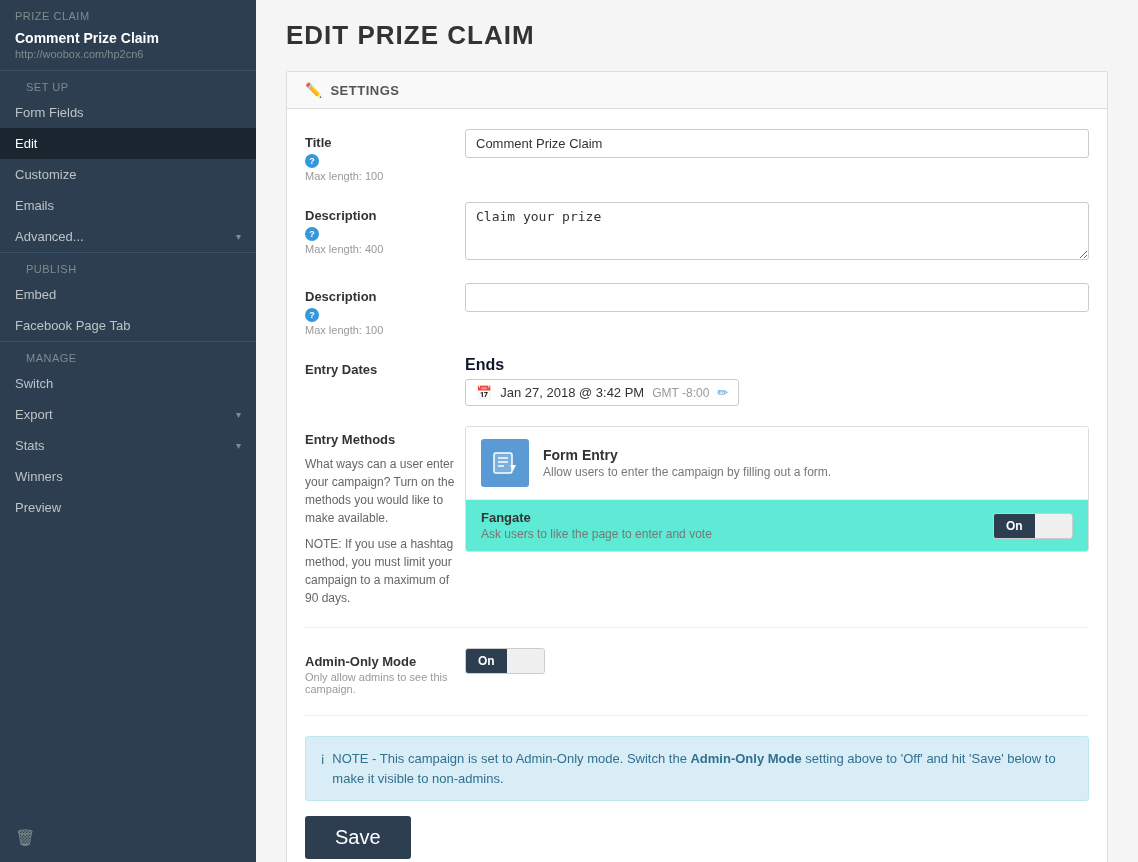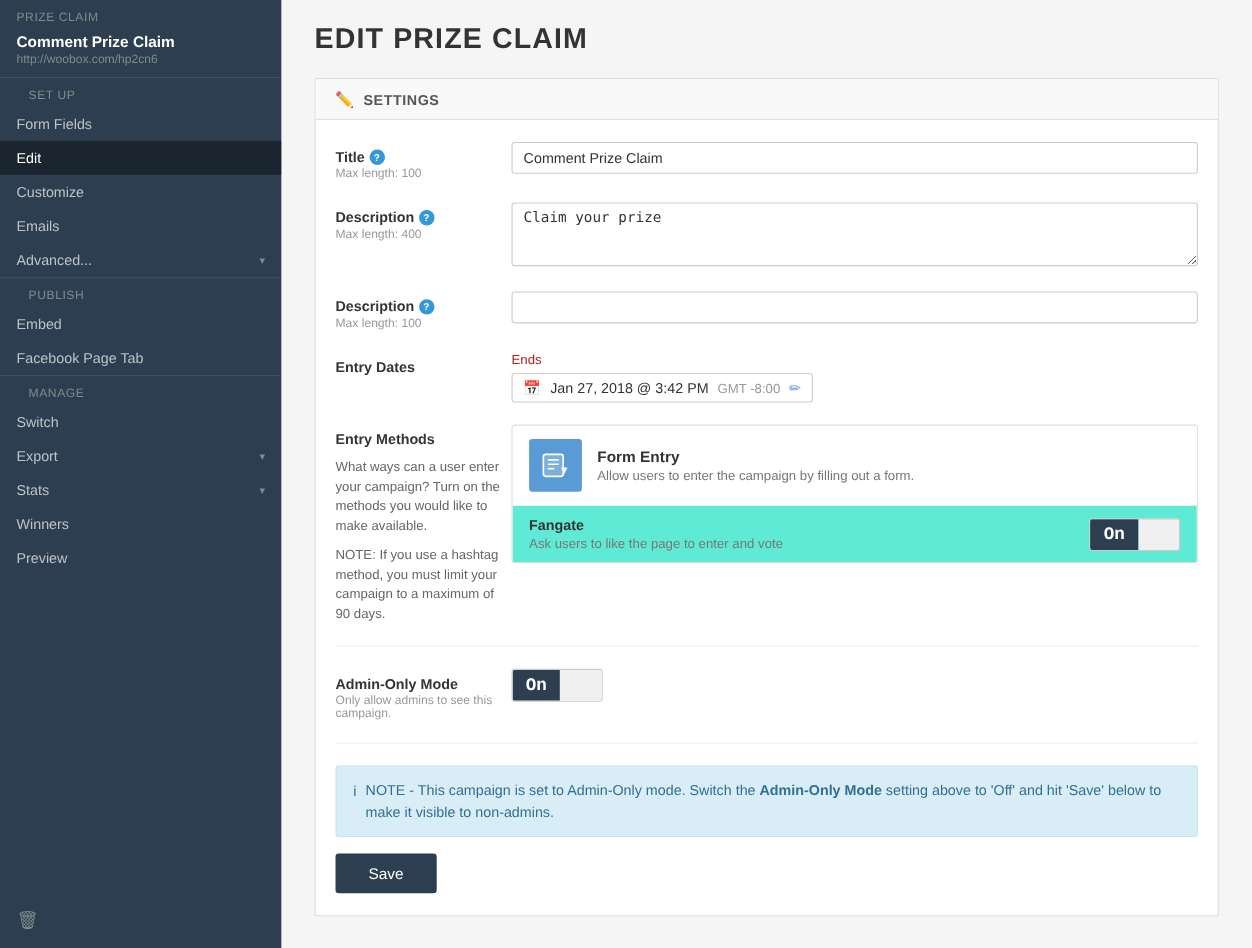--- a/index.html
+++ b/index.html
@@ -110,22 +110,23 @@
     .form-label-col {
       width: 160px;
       min-width: 160px;
       padding-top: 6px;
     }
     .form-label {
       font-size: 13px;
       font-weight: bold;
       color: #333;
       display: flex;
-      align-items: flex-end;
+      align-items: flex-start;
       gap: 4px;
+      flex-direction: column;
     }
     .form-label .help-icon {
       display: inline-block;
       width: 14px;
       height: 14px;
       background: #3498db;
       color: #fff;
       border-radius: 50%;
       text-align: center;
       line-height: 14px;
@@ -149,23 +150,24 @@
       outline: none;
     }
 
     textarea.text-input {
       height: 58px;
       resize: vertical;
     }
 
     
     .entry-dates-ends-label {
-      font-size: 12px;
-      color: #b91c1c;
+      font-size: 16px;
+      color: #0f172a;
       margin-bottom: 5px;
+      font-weight: bold;
     }
     .date-display {
       display: inline-flex;
       align-items: center;
       border: 1px solid #ccc;
       border-radius: 3px;
       padding: 5px 10px;
       background: #fff;
       gap: 8px;
       font-size: 13px;
@@ -226,23 +228,22 @@
       display: inline-flex;
       border: 1px solid #ccc;
       border-radius: 3px;
       overflow: hidden;
       cursor: pointer;
     }
     .toggle-on {
       background: #2c3e50;
       color: #fff;
       padding: 5px 12px;
-      font-size: 16px;
+      font-size: 12px;
       font-weight: bold;
-      font-family: Liberation Mono, monospace;
     }
     .toggle-off {
       background: #f0f0f0;
       color: #999;
       padding: 5px 12px;
       font-size: 12px;
     }
 
     
     .admin-mode-row {
@@ -275,21 +276,21 @@
     }
     .info-alert-icon { color: #31708f; margin-top: 1px; }
     .info-alert-text { line-height: 1.5; }
 
     
     .save-btn {
       background: #2c3e50;
       color: #fff;
       border: none;
       padding: 10px 30px;
-      font-size: 14px;
+      font-size: 20px;
       border-radius: 3px;
       cursor: pointer;
     }
   </style>
 </head>
 <body>
 
 <div class="sidebar">
   <div class="sidebar-prize-claim-label">PRIZE CLAIM</div>
   <div class="sidebar-campaign-name">Comment Prize Claim</div>

